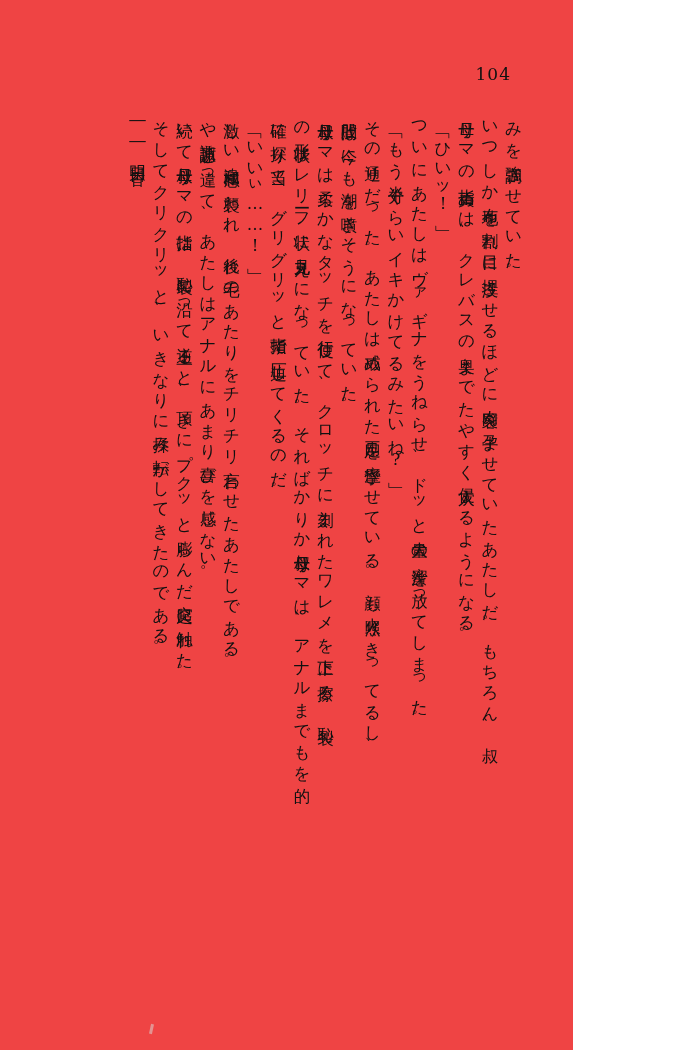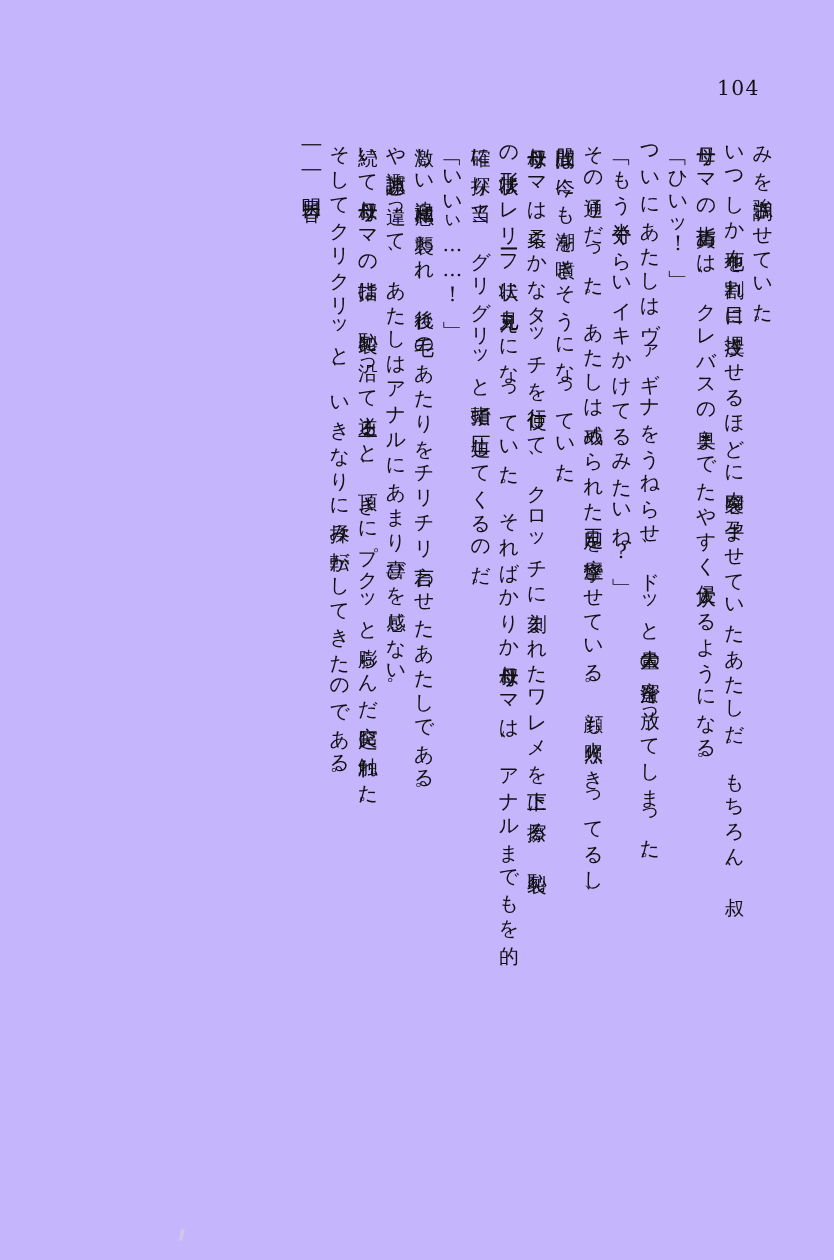--- a/index.html
+++ b/index.html
@@ -9,23 +9,23 @@
   }
   body {
     width: 695px;
     height: 1050px;
     overflow: hidden;
     font-family: "DejaVu Serif", "Liberation Serif", serif;
     color: #1a1a1a;
   }
   #page {
     position: relative;
-    width: 695px;
+    width: 573px;
     height: 1050px;
-    background: #c4b5fd;
+    background: #ef4444;
   }
   
   #page-number {
     position: absolute;
     top: 64px;
     right: 62px;
     font-size: 17px;
     letter-spacing: 1px;
     color: #111;
     font-family: "DejaVu Serif", "Liberation Serif", serif;

